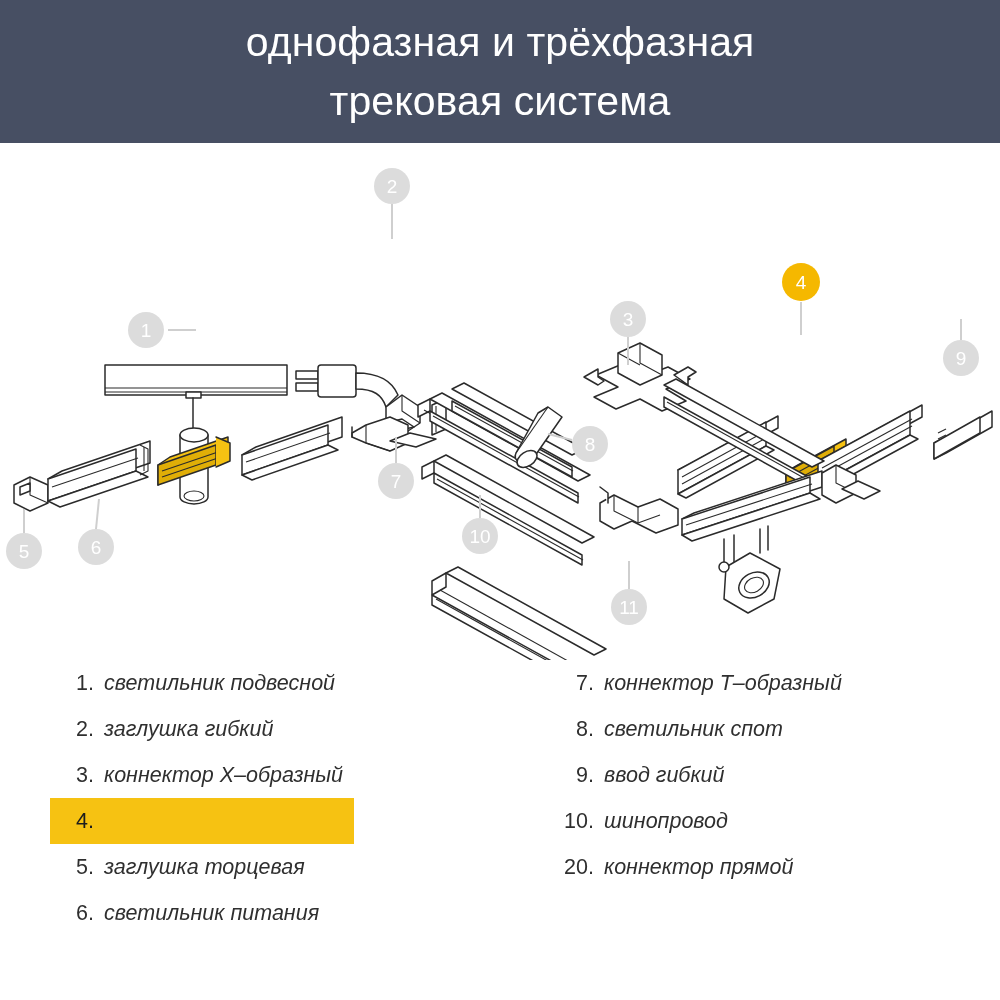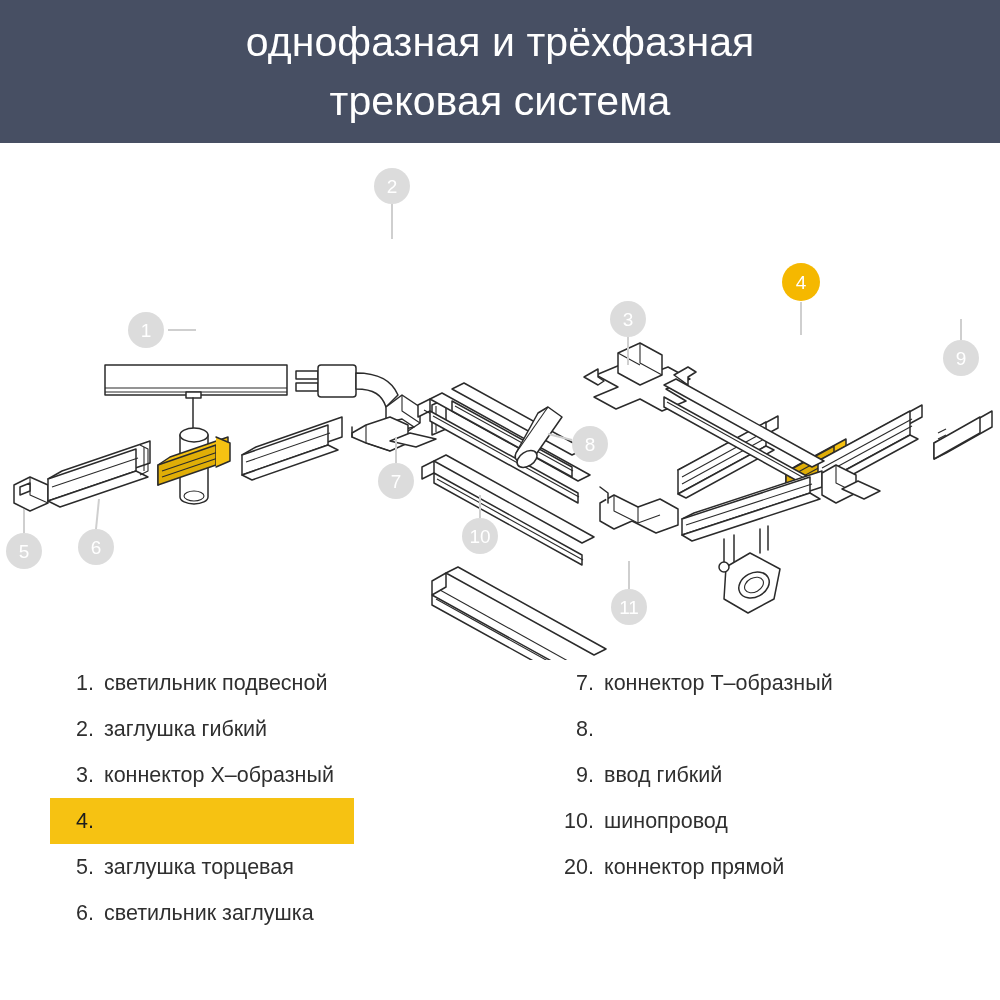--- a/index.html
+++ b/index.html
@@ -56,21 +56,21 @@
     line-height:46px;
     white-space:nowrap;
   }
   .legend-item .num{
     display:inline-block;
     width:42px;
     text-align:right;
     padding-right:10px;
     flex:0 0 auto;
   }
-  .legend-item .lbl{flex:0 0 auto;}
+  .legend-item .lbl{flex:0 0 auto;font-style:italic;}
   .legend-item.highlight{
     background:#f6c212;
   }
   .legend-item.highlight .num,
   .legend-item.highlight .lbl{color:#1d1d1d;}
   #legend-col-left .legend-item.highlight{
     margin-left:-2px;padding-left:2px;width:302px;
   }
 </style>
 </head>
@@ -349,31 +349,32 @@
       </div>
       <div class="legend-item highlight">
         <span class="num">4.</span>
       </div>
       <div class="legend-item">
         <span class="num">5.</span>
         <span class="lbl">заглушка торцевая</span>
       </div>
       <div class="legend-item">
         <span class="num">6.</span>
-        <span class="lbl">светильник заглушка</span>
+        <span class="lbl">светильник питания</span>
       </div>
     </div>
 
     <div class="legend-col" id="legend-col-right">
       <div class="legend-item">
         <span class="num">7.</span>
         <span class="lbl">коннектор T–образный</span>
       </div>
       <div class="legend-item">
         <span class="num">8.</span>
+        <span class="lbl">светильник спот</span>
       </div>
       <div class="legend-item">
         <span class="num">9.</span>
         <span class="lbl">ввод гибкий</span>
       </div>
       <div class="legend-item">
         <span class="num">10.</span>
         <span class="lbl">шинопровод</span>
       </div>
       <div class="legend-item">

